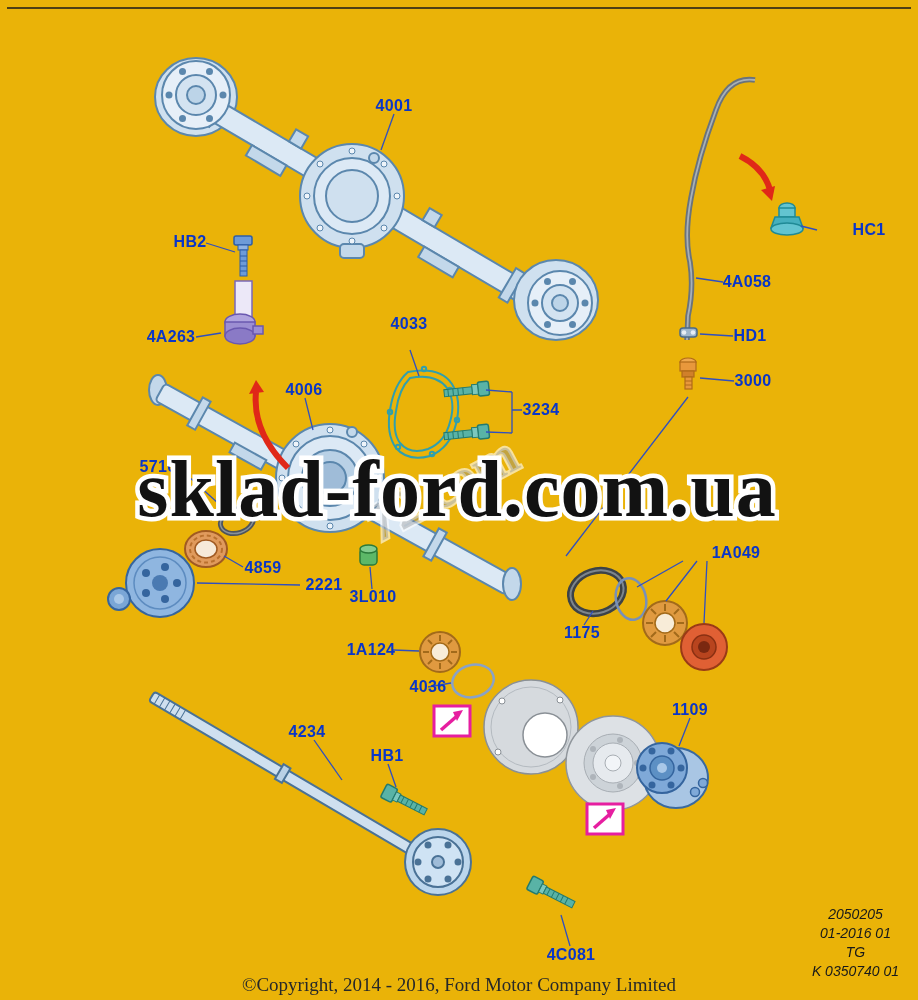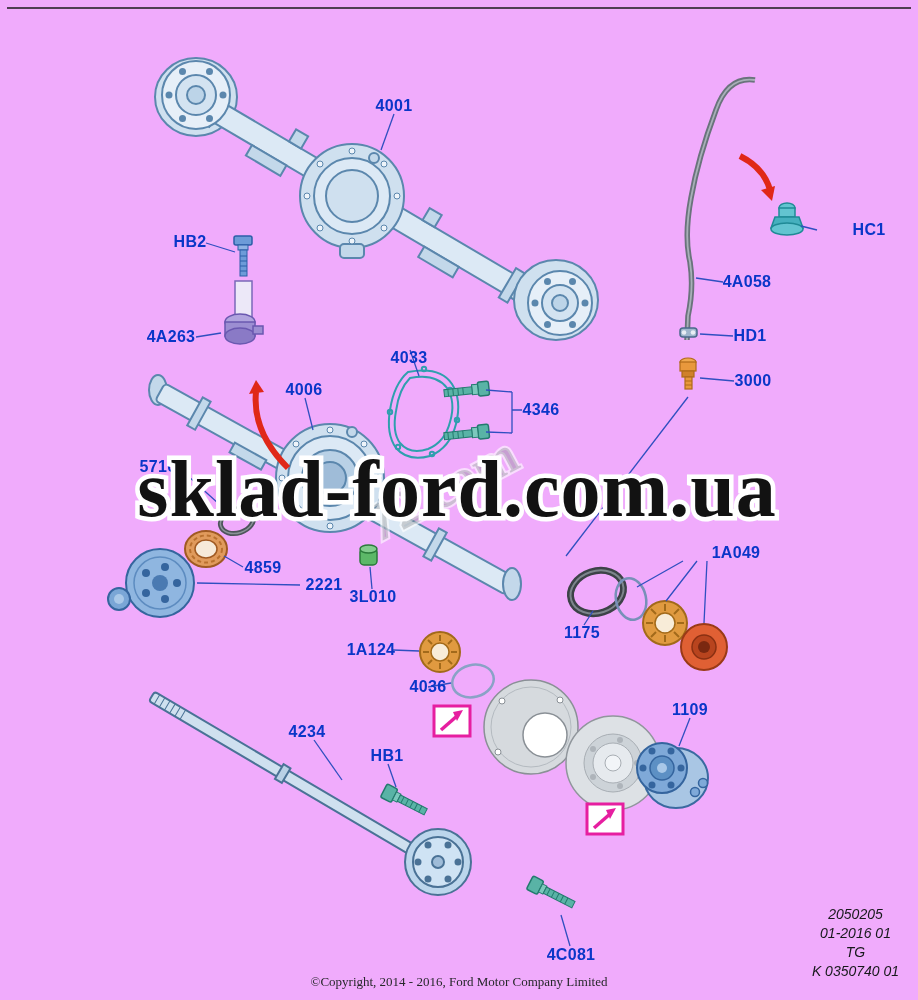--- a/index.html
+++ b/index.html
@@ -1,25 +1,25 @@
 <!DOCTYPE html>
 <html><head>
 <meta charset="utf-8">
 <style>
   html,body{margin:0;padding:0;background:#ffffff;}
-  .page{position:relative;width:918px;height:1000px;background:#f0abfc;overflow:hidden;
+  .page{position:relative;width:918px;height:1000px;background:#eab308;overflow:hidden;
         font-family:"Liberation Sans",sans-serif;}
   svg.layer{position:absolute;left:0;top:0;width:918px;height:1000px;}
   .art{z-index:1;}
   .wm{z-index:3;pointer-events:none;}
   .callout{position:absolute;transform:translate(-50%,-50%);font-weight:bold;font-size:16px;
            color:#0a36c8;white-space:nowrap;z-index:2;letter-spacing:.3px;}
   .plate{position:absolute;left:793px;top:905px;width:125px;text-align:center;font-size:14px;
          line-height:19px;color:#17191b;z-index:4;font-style:italic;}
-  .copyright{position:absolute;left:0;top:974px;width:918px;text-align:center;font-size:13px;
+  .copyright{position:absolute;left:0;top:974px;width:918px;text-align:center;font-size:19px;
              color:#26282a;font-family:"Liberation Serif",serif;z-index:4;}
 </style>
 </head>
 <body>
 
 <div class="page">
 
   <svg class="layer art" viewBox="0 0 918 1000">
 
     <line x1="7" y1="8" x2="911" y2="8" stroke="#1a1a1a" stroke-width="1.5"></line>
@@ -339,22 +339,22 @@
       <rect x="587" y="804" width="36" height="30" fill="#ffffff" stroke="#e61ea0" stroke-width="3"></rect>
       <line x1="594" y1="828" x2="610" y2="814" stroke="#e61ea0" stroke-width="3.5"></line>
       <polygon points="606,810 616,808 610,819" fill="#e61ea0"></polygon>
     </g>
   </svg>
 
   <div class="callout" style="left:394px;top:106px">4001</div>
   <div class="callout" style="left:190px;top:242px">HB2</div>
   <div class="callout" style="left:171px;top:337px">4A263</div>
   <div class="callout" style="left:304px;top:390px">4006</div>
-  <div class="callout" style="left:409px;top:358px">4033</div>
-  <div class="callout" style="left:541px;top:410px">4346</div>
+  <div class="callout" style="left:409px;top:324px">4033</div>
+  <div class="callout" style="left:541px;top:410px">3234</div>
   <div class="callout" style="left:869px;top:230px">HC1</div>
   <div class="callout" style="left:747px;top:282px">4A058</div>
   <div class="callout" style="left:750px;top:336px">HD1</div>
   <div class="callout" style="left:753px;top:381px">3000</div>
   <div class="callout" style="left:158px;top:467px">5710</div>
   <div class="callout" style="left:263px;top:568px">4859</div>
   <div class="callout" style="left:324px;top:585px">2221</div>
   <div class="callout" style="left:373px;top:597px">3L010</div>
   <div class="callout" style="left:582px;top:633px">1175</div>
   <div class="callout" style="left:736px;top:553px">1A049</div>

